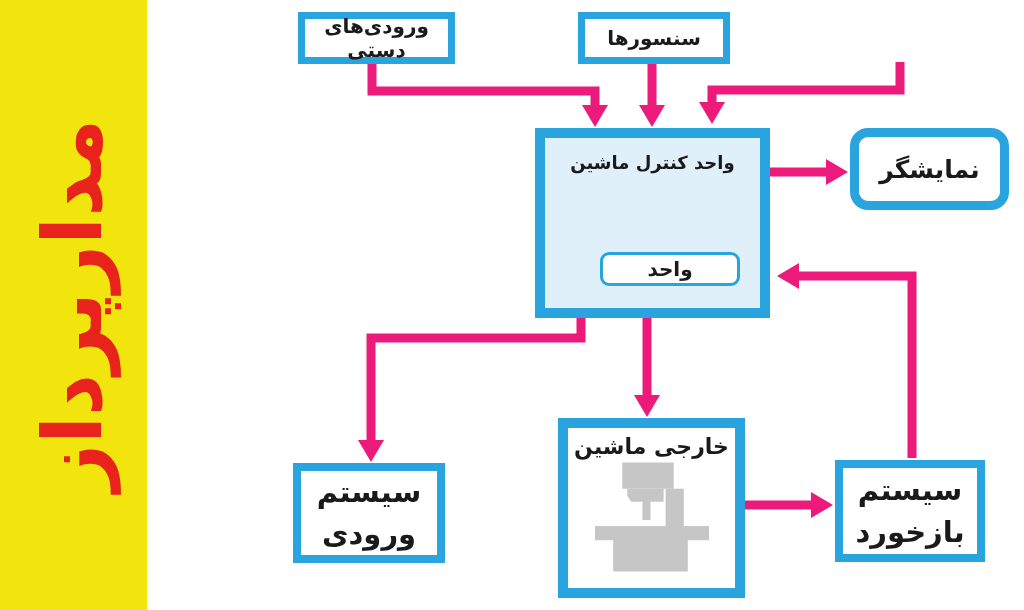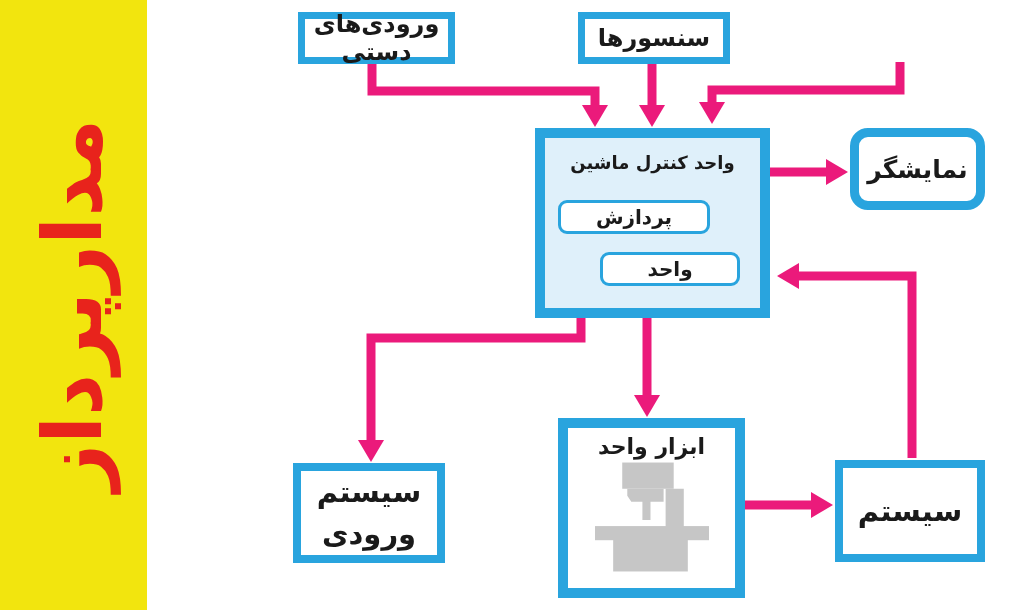--- a/index.html
+++ b/index.html
@@ -40,21 +40,21 @@
   .node{
     position:absolute;
     box-sizing:border-box;
     background:#ffffff;
     border:7px solid var(--box-border,#29A4DE);
     display:flex;align-items:center;justify-content:center;
     text-align:center;
     font-weight:bold;color:var(--text,#1a1a1a);
     direction:rtl;
   }
-  .node.top{font-size:24px;}
+  .node.top{font-size:20px;}
   .node .two-line{line-height:1.45;font-size:29px;}
   #node-manual{left:298px;top:12px;width:157px;height:52px;}
   #node-sensors{left:578px;top:12px;width:152px;height:52px;}
   #node-external{left:838px;top:12px;width:157px;height:52px;}
 
   #node-control{
     left:535px;top:128px;width:235px;height:190px;
     border-width:10px;
     background:var(--control-fill,#DFF0FA);
     display:block;
@@ -69,21 +69,21 @@
     background:#ffffff;
     border:3px solid var(--box-border,#29A4DE);
     border-radius:9px;
     display:flex;align-items:center;justify-content:center;
     font-size:20px;font-weight:bold;
   }
   #cu-processing{left:13px;top:62px;width:152px;height:34px;}
   #cu-control{left:55px;top:114px;width:140px;height:34px;}
 
   #node-display{
-    left:850px;top:128px;width:135px;height:82px;
+    left:850px;top:128px;width:159px;height:82px;
     border-width:9px;border-radius:18px;font-size:25px;
   }
   #node-drive{left:293px;top:463px;width:152px;height:100px;border-width:8px;}
   #node-feedback{left:835px;top:460px;width:150px;height:102px;border-width:8px;}
 
   #node-machine{
     left:558px;top:418px;width:187px;height:180px;
     border-width:10px;
     flex-direction:column;justify-content:flex-start;
   }
@@ -118,49 +118,47 @@
 
   <div class="node top" id="node-manual">
     <span>ورودی‌های دستی</span>
   </div>
   <div class="node top" id="node-sensors">
     <span>سنسورها</span>
   </div>
 
   <div class="node" id="node-control">
     <div class="cu-title">واحد کنترل ماشین</div>
-    <div class="cu-sub" id="cu-processing">
-      <span>پردازش</span>
-    </div>
     <div class="cu-sub" id="cu-control">
       <span>واحد</span>
     </div>
   </div>
 
   <div class="node" id="node-display">
     <span>نمایشگر</span>
   </div>
 
   <div class="node" id="node-drive">
     <div class="two-line">
       <div>سیستم</div>
       <div>ورودی</div>
     </div>
   </div>
 
   <div class="node" id="node-machine">
-    <div class="mt-title">ابزار واحد</div>
+    <div class="mt-title">خارجی ماشین</div>
     <svg class="machine-icon" width="114" height="112" viewBox="0 0 113 110" xmlns="http://www.w3.org/2000/svg">
       <rect class="part" x="27" y="1" width="51" height="26"></rect>
       <polygon class="part" points="32,27 68,27 68,40 55,40 55,58 47,58 47,40 36,40 32,34"></polygon>
       <rect class="part" x="70" y="27" width="18" height="44"></rect>
       <rect class="part" x="0" y="64" width="113" height="14"></rect>
       <rect class="part" x="18" y="77" width="74" height="32"></rect>
     </svg>
   </div>
 
   <div class="node" id="node-feedback">
     <div class="two-line">
       <div>سیستم</div>
+      <div>بازخورد</div>
     </div>
   </div>
 
 </div>
 
 </body></html>

